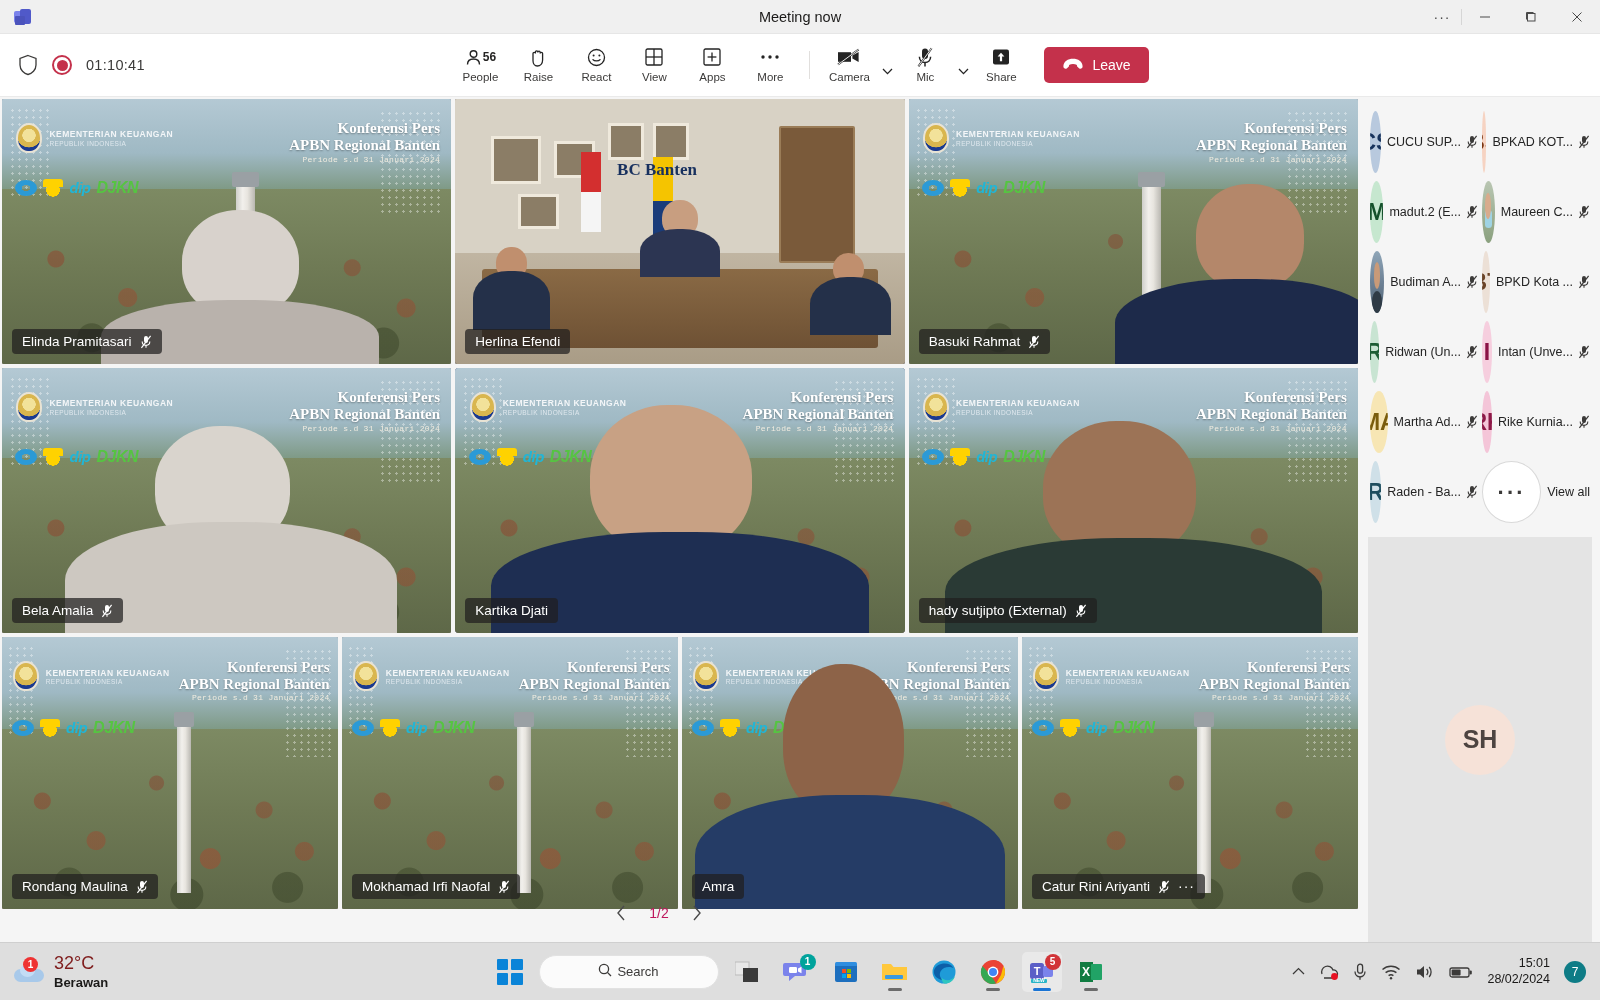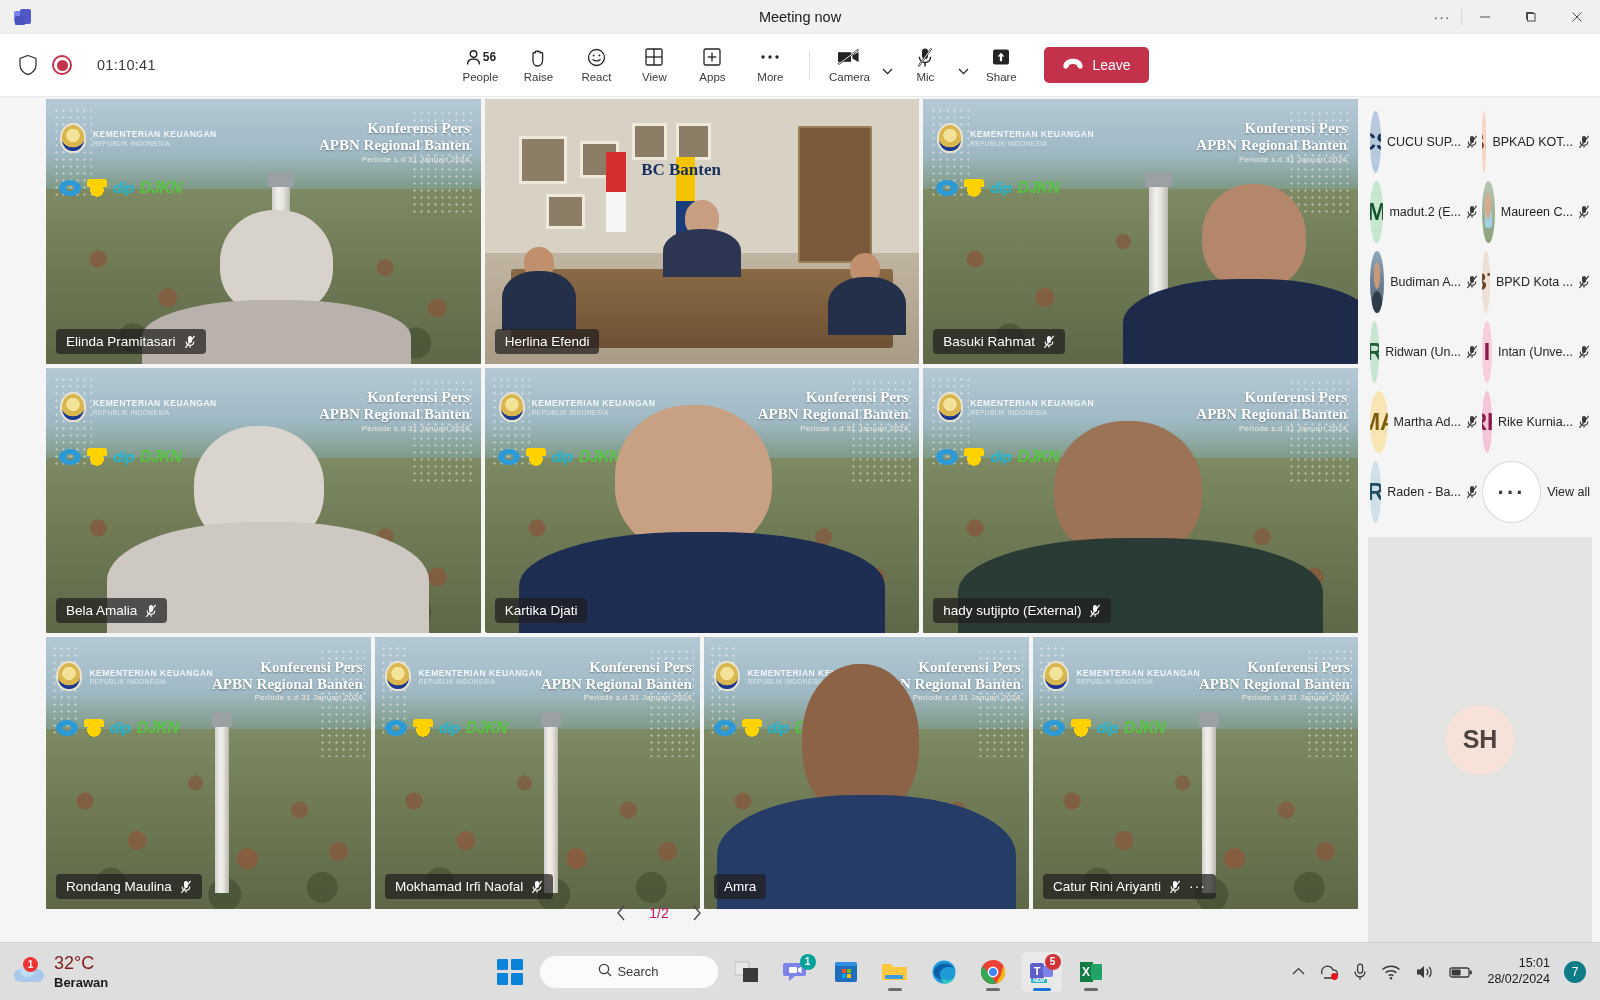--- a/index.html
+++ b/index.html
@@ -38,21 +38,21 @@
     height: 63px; background:#ffffff; display:flex; align-items:center;
     position:relative; border-bottom: 1px solid #eaeaea;
   }
   .tb-left { display:flex; align-items:center; gap:14px; padding-left:18px; }
   .shield-ico svg { display:block; }
   .rec-dot {
     width:20px; height:20px; border-radius:50%; border:2px solid #c4314b;
     display:flex; align-items:center; justify-content:center;
   }
   .rec-dot i { width:11px; height:11px; border-radius:50%; background:#c4314b; display:block; }
-  .rec-time { font-size:14.5px; color:#3b3a39; letter-spacing:.3px;margin-left:11px; }
+  .rec-time { font-size:14.5px; color:#3b3a39; letter-spacing:.3px; }
 
   .tb-center {
     position:absolute; left:0; right:0; display:flex; align-items:center;
     justify-content:center; gap:0px; pointer-events:none;
   }
   .tb-center > * { pointer-events:auto; }
   .tb-item {
     width:58px; height:52px; display:flex; flex-direction:column;
     align-items:center; justify-content:center; gap:4px; border-radius:4px;
     position:relative;
@@ -72,21 +72,21 @@
   .leave-btn {
     margin-left:14px; height:36px; background:#c4314b; color:#fff;
     border-radius:5px; display:flex; align-items:center; gap:8px;
     padding:0 18px; font-size:14px;
   }
 
   
   .body-wrap { display:flex; height: calc(1000px - 34px - 63px - 58px); }
   .stage { flex:1; background:#f5f5f5; position:relative; padding:2px; }
   .grid-rows { display:flex; flex-direction:column; gap:4px; height:100%; }
-  .grid-row { display:flex; gap:4px;margin-left:44px; }
+  .grid-row { display:flex; gap:4px; }
   .row-a, .row-b { height:265px; }
   .row-c { height:272px; }
 
   .tile {
     position:relative; overflow:hidden; border-radius:2px; background:#223;
     flex:1;
   }
   .tile.active { outline:3px solid #6264a7; outline-offset:-3px; border-radius:4px; }
 
   
@@ -147,21 +147,21 @@
   .lg-bc { width:20px; height:18px;
     background: radial-gradient(circle at 50% 60%, #ffd200 0 46%, transparent 47%),
                 linear-gradient(180deg,#ffd200 0 42%, transparent 43%); border-radius:3px; }
   .lg-djpb { font-size:15px; color:#21b6d6; letter-spacing:-.5px; }
   .lg-djkn { font-size:16px; color:#56c442; letter-spacing:-.5px; }
   .brand-right { position:absolute; right:2.5%; top:8%; text-align:right; }
   .br-t1 { font-family:"Liberation Serif", serif; font-weight:bold; font-size:15px; color:#fff; line-height:1.12;
            text-shadow:0 1px 2px rgba(0,0,0,.35); }
   .br-t2 { font-family:"Liberation Serif", serif; font-weight:bold; font-size:15px; color:#fff; line-height:1.12;
            text-shadow:0 1px 2px rgba(0,0,0,.35); }
-  .br-t3 { font-family:Liberation Sans, sans-serif; font-size:8px; color:#f1ece0; margin-top:1px; letter-spacing:.3px; }
+  .br-t3 { font-family:Liberation Mono, monospace; font-size:8px; color:#f1ece0; margin-top:1px; letter-spacing:.3px; }
 
   
   .person { position:absolute; bottom:0; left:0; right:0; height:100%; pointer-events:none; }
   .p-head {
     position:absolute; border-radius:48% 48% 44% 44%;
   }
   .p-body { position:absolute; border-radius:46% 46% 0 0; }
 
   .name-badge {
     position:absolute; left:10px; bottom:10px; max-width:85%;

